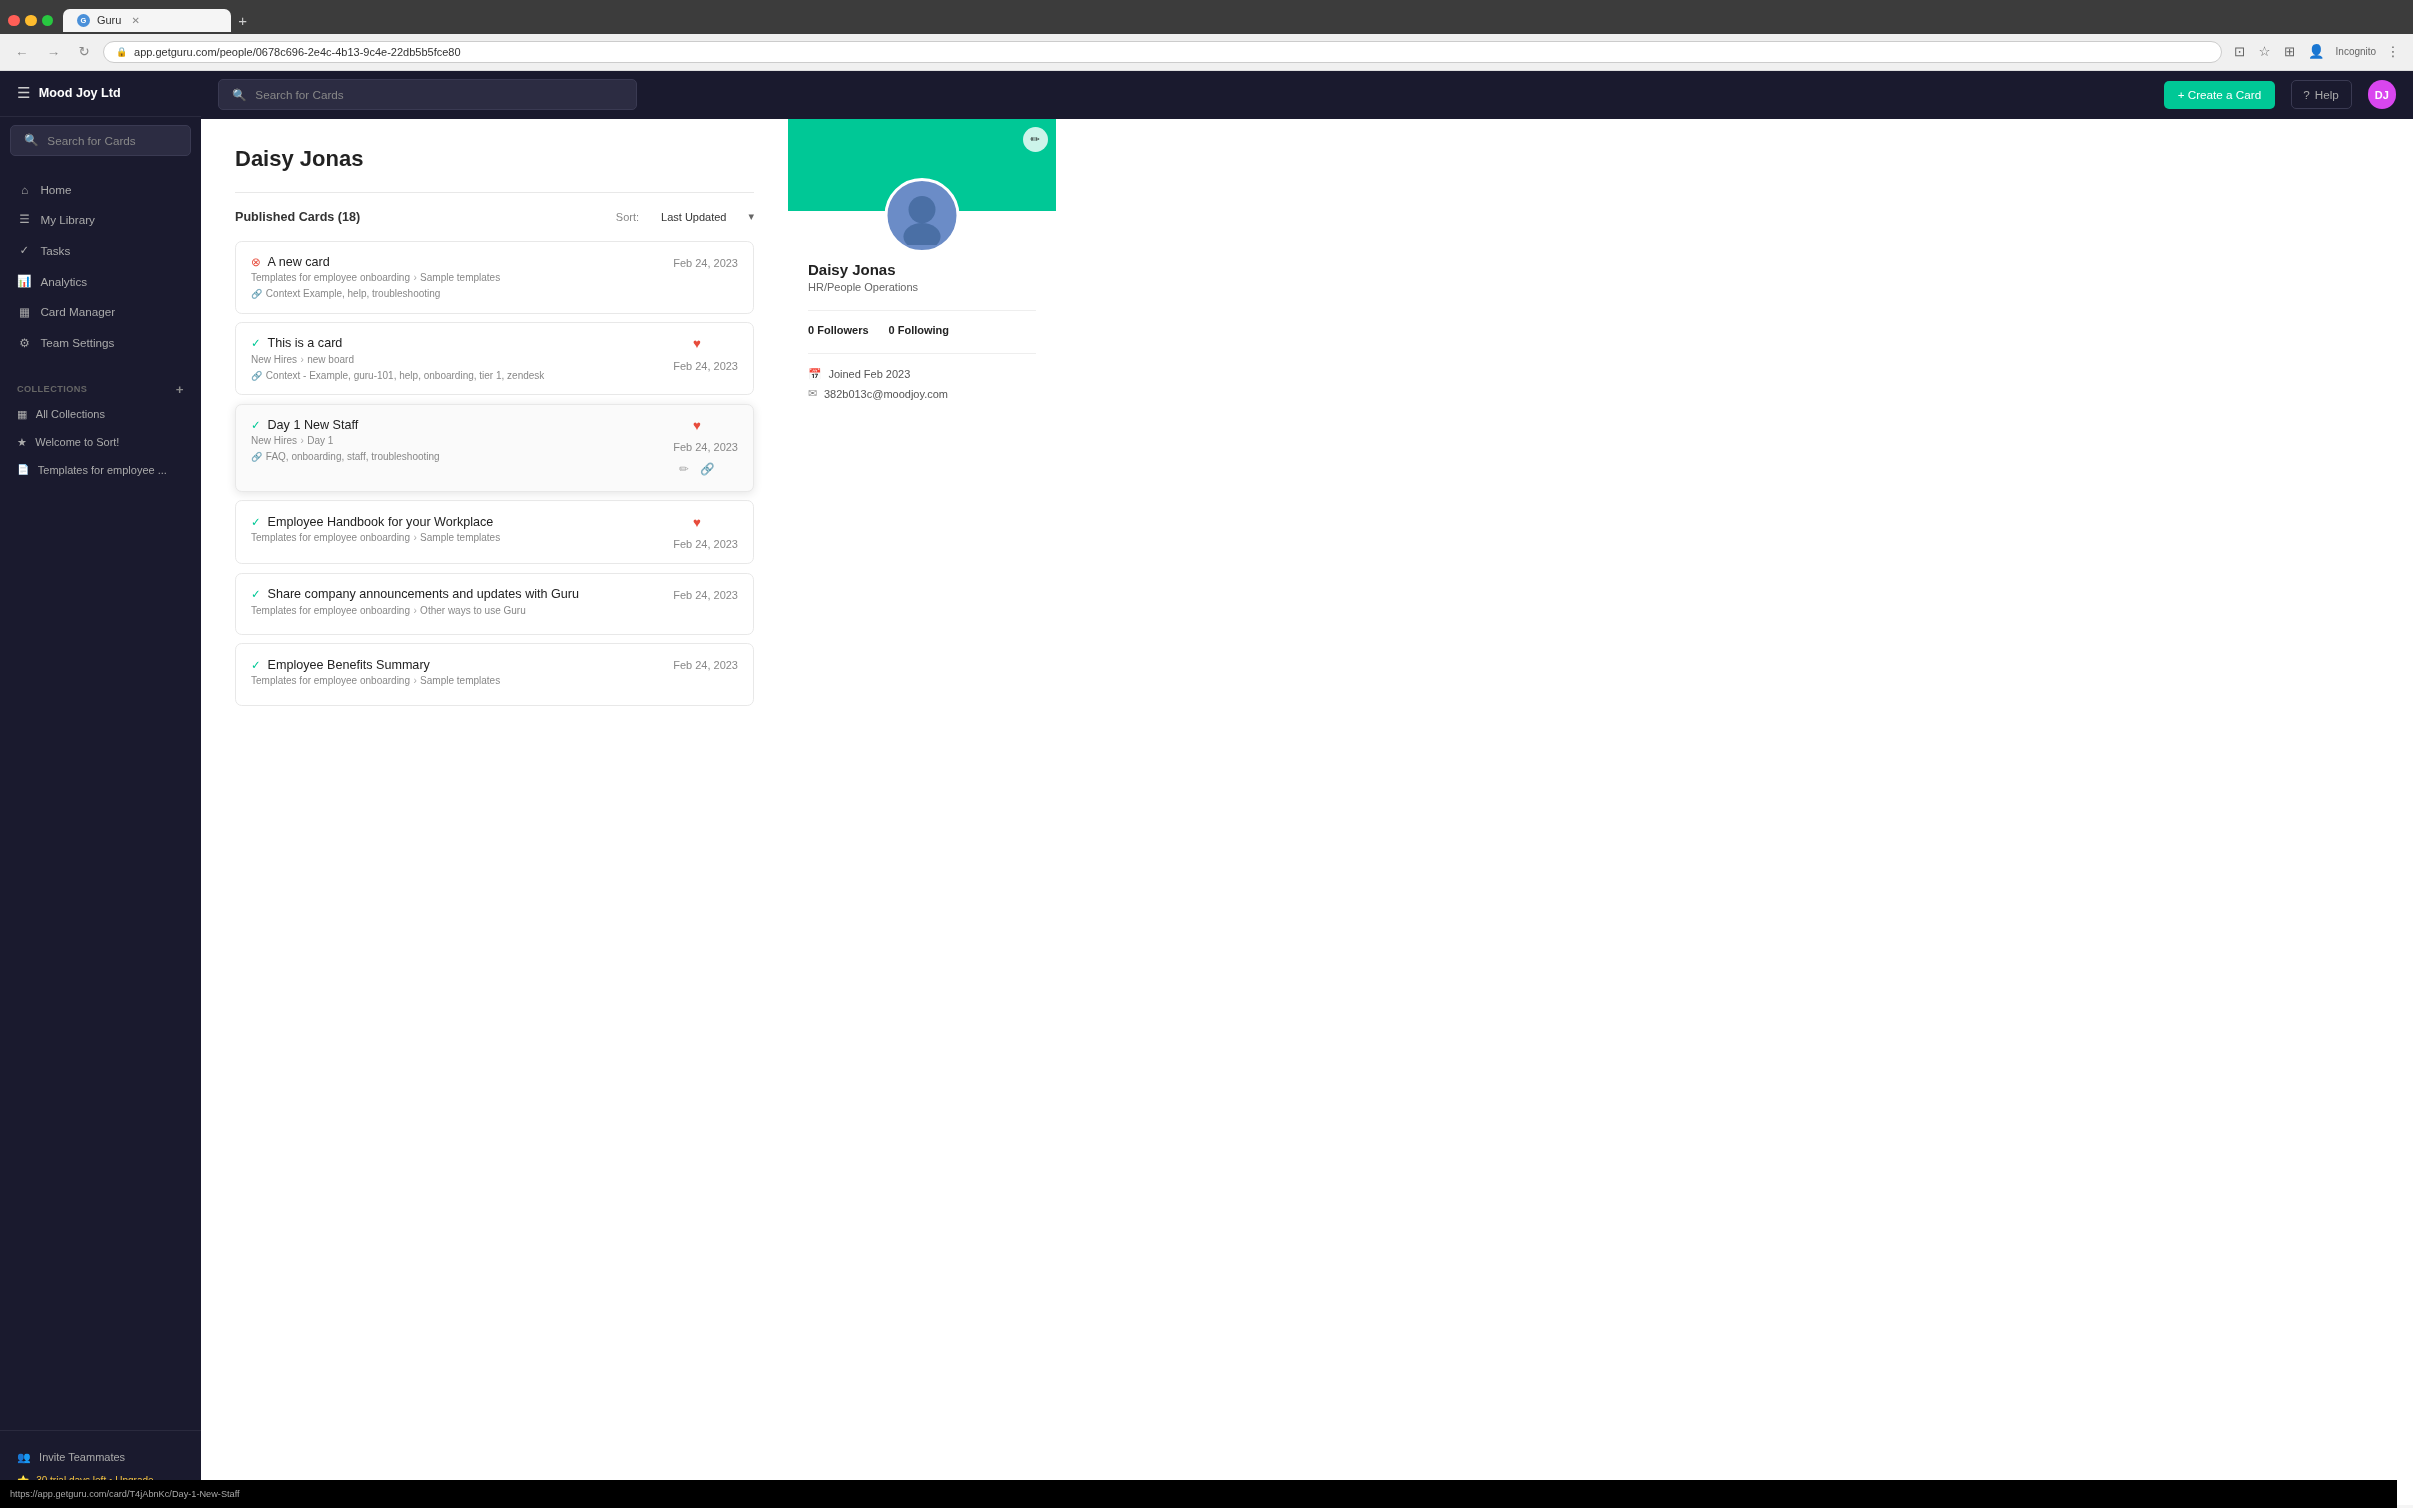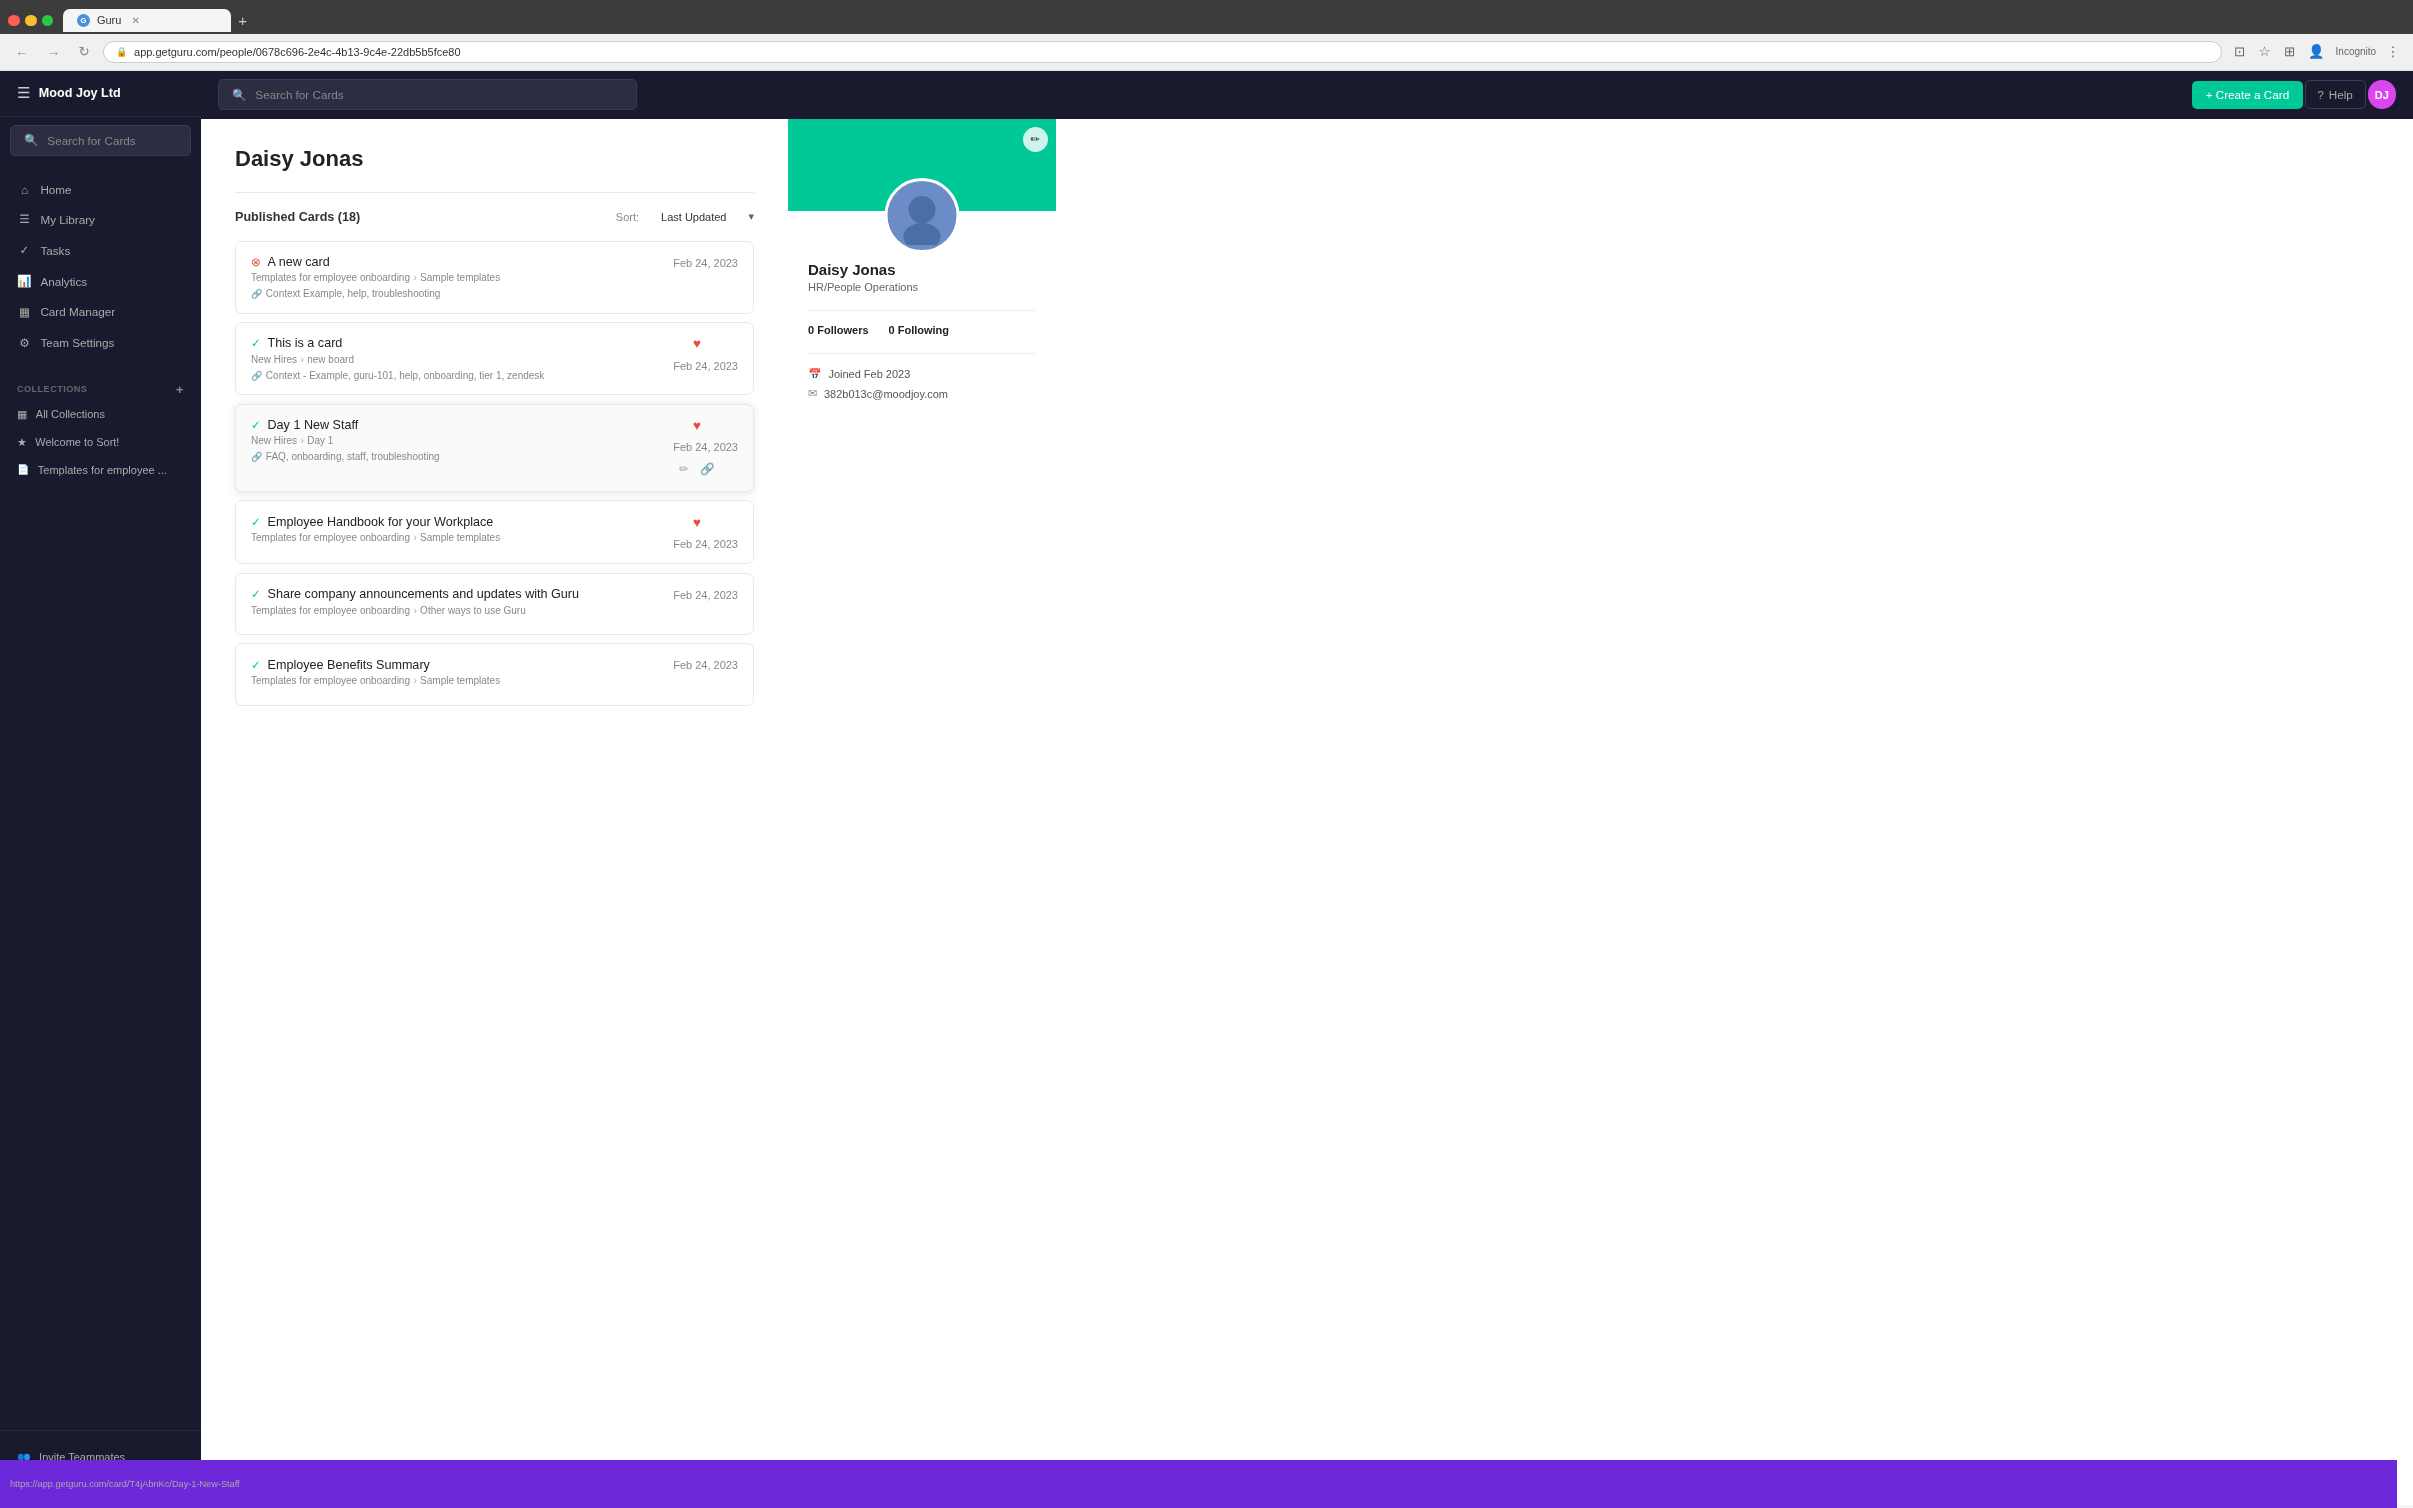--- a/index.html
+++ b/index.html
@@ -224,21 +224,21 @@
     </div>
   </div>
 
   <div class="main-content">
 
     <div style="background:#1a1a2e;padding:8.4px 17px;display:flex;align-items:center;justify-content:space-between;">
       <div class="search-bar" style="background:#2c2c42;border:0.8px solid #3a3a52;border-radius:5px;padding:7.5px 13.4px;color:#888;font-size:11.7px;display:flex;align-items:center;gap:8.4px;width:419px;cursor:text;">
         <span style="color:#666;">🔍</span>
         <span>Search for Cards</span>
       </div>
-      <div style="display:flex;align-items:center;gap:2px;">
+      <div style="display:flex;align-items:center;gap:16px;">
         <button class="create-card-btn">+ Create a Card</button>
         <button class="help-btn">
           <span>?</span>
           <span>Help</span>
         </button>
         <div class="avatar-circle">DJ</div>
       </div>
     </div>
 
     <div class="content-wrapper">
@@ -430,16 +430,16 @@
               <span class="meta-icon">✉</span>
               <span>382b013c@moodjoy.com</span>
             </div>
           </div>
         </div>
       </div>
     </div>
   </div>
 </div>
 
-<div style="background:#6d28d9;padding:19px 10px;font-size:9.2px;color:#aaa;position:fixed;bottom:0;left:0;right:16px;">
+<div style="background:#000000;padding:9px 10px;font-size:9.2px;color:#aaa;position:fixed;bottom:0;left:0;right:16px;">
   <span>https://app.getguru.com/card/T4jAbnKc/Day-1-New-Staff</span>
 </div>
 
 
 </body></html>

